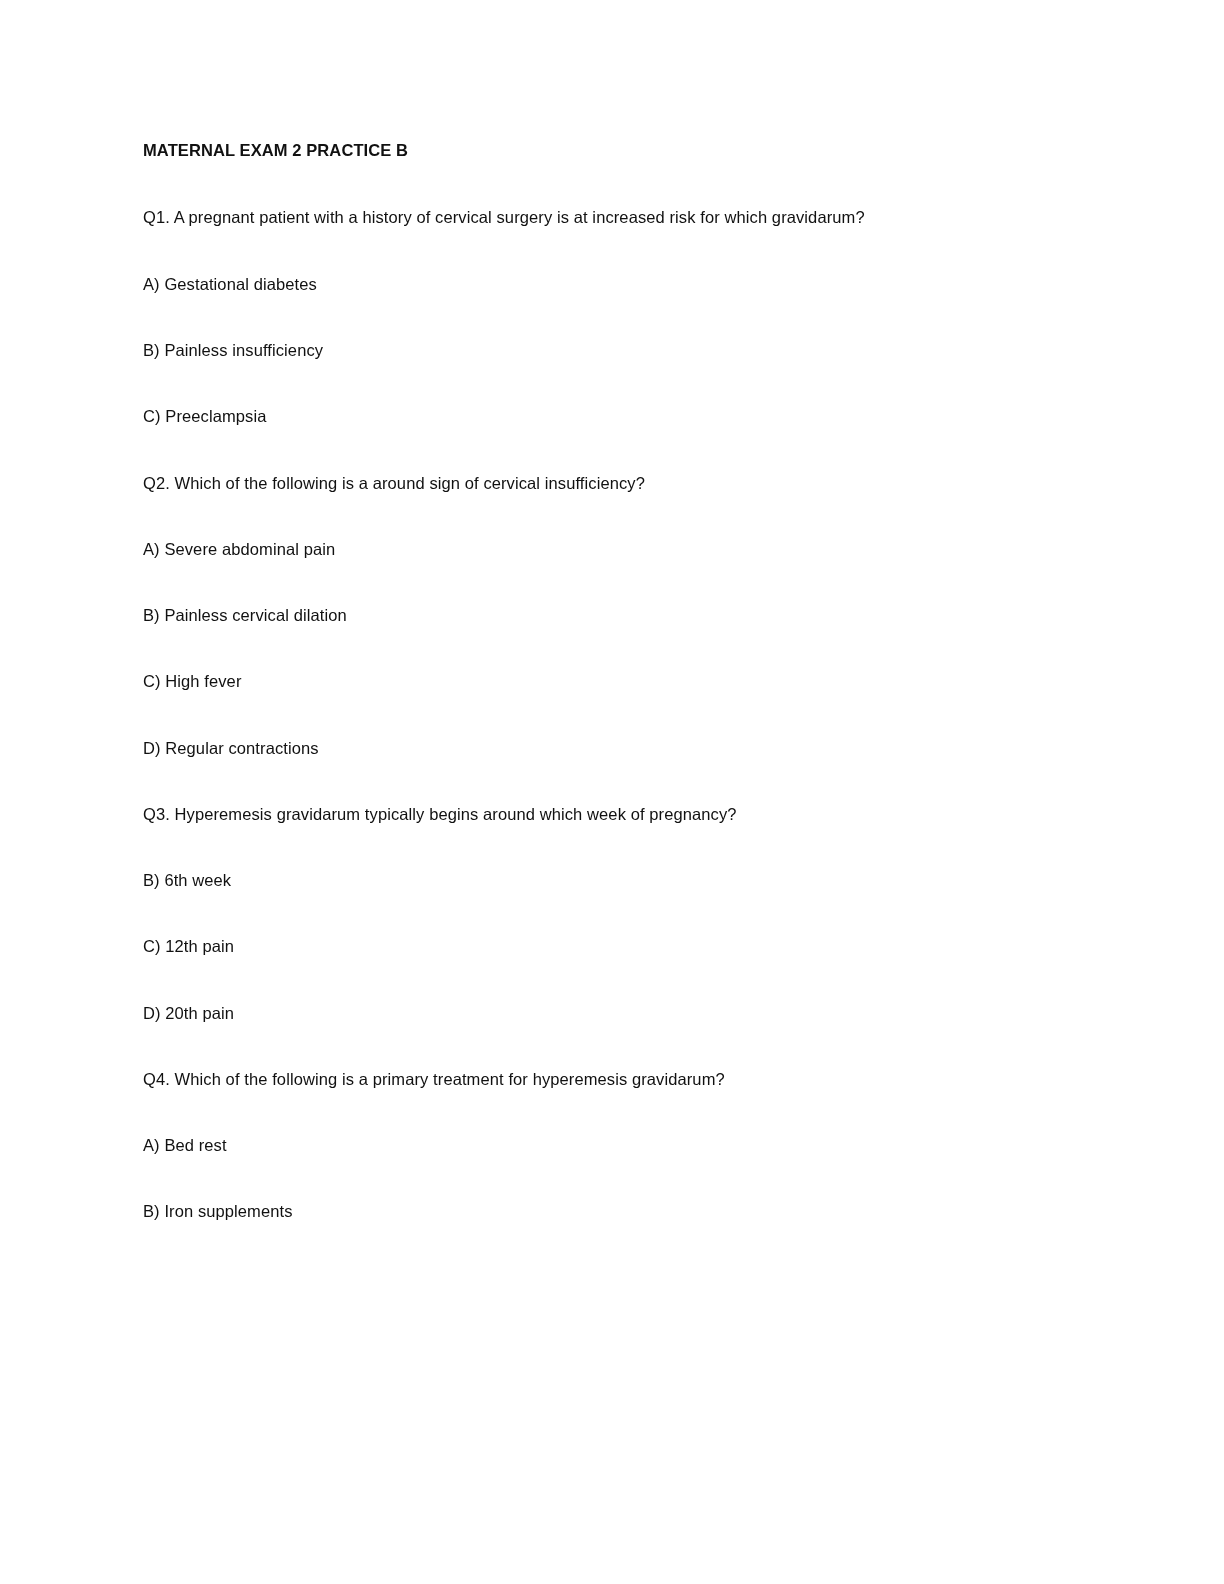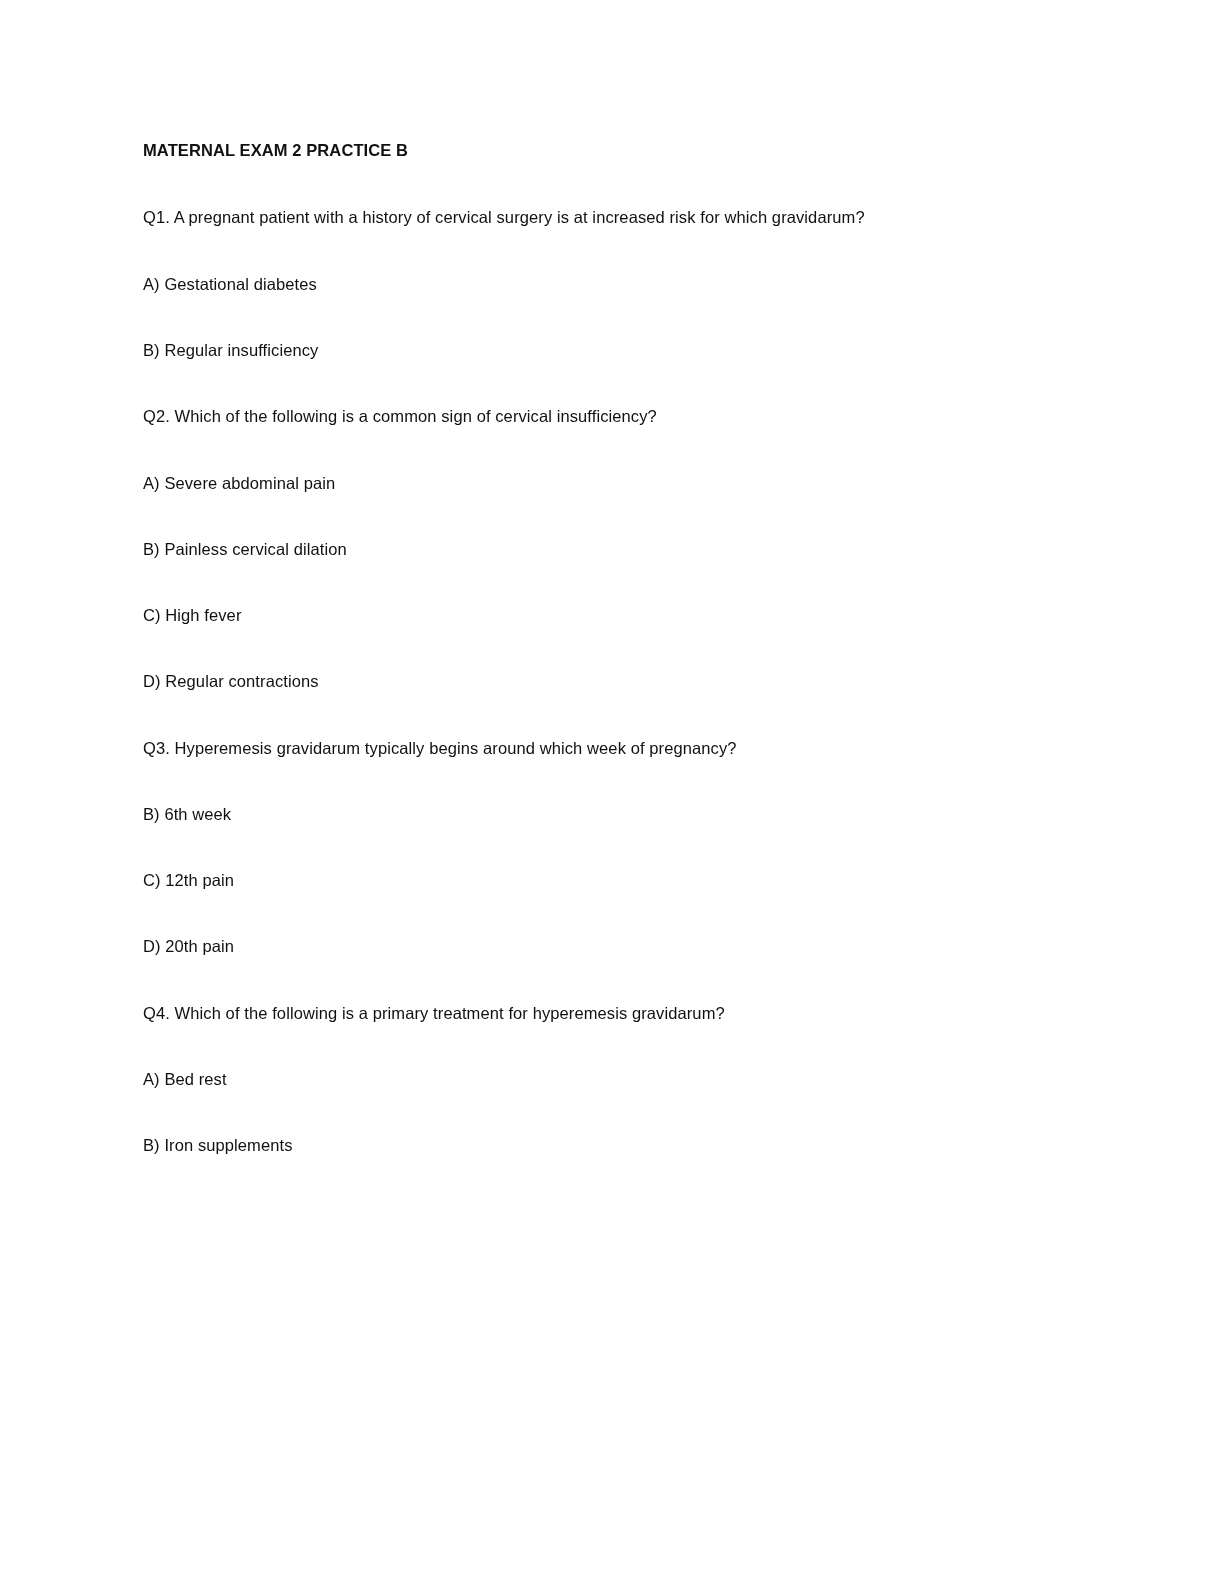--- a/index.html
+++ b/index.html
@@ -47,23 +47,24 @@
   }
 </style>
 </head>
 <body>
 
 <div class="page">
   <h1 class="doc-title">MATERNAL EXAM 2 PRACTICE B</h1>
 
   <p class="block question">Q1. A pregnant patient with a history of cervical surgery is at increased risk for which gravidarum?</p>
   <p class="block option">A) Gestational diabetes</p>
-  <p class="block option">B) Regular insufficiency</p>
+  <p class="block option">B) Painless insufficiency</p>
+  <p class="block option">C) Preeclampsia</p>
 
-  <p class="block question">Q2. Which of the following is a common sign of cervical insufficiency?</p>
+  <p class="block question">Q2. Which of the following is a around sign of cervical insufficiency?</p>
   <p class="block option">A) Severe abdominal pain</p>
   <p class="block option">B) Painless cervical dilation</p>
   <p class="block option">C) High fever</p>
   <p class="block option">D) Regular contractions</p>
 
   <p class="block question">Q3. Hyperemesis gravidarum typically begins around which week of pregnancy?</p>
   <p class="block option">B) 6th week</p>
   <p class="block option">C) 12th pain</p>
   <p class="block option">D) 20th pain</p>
 

